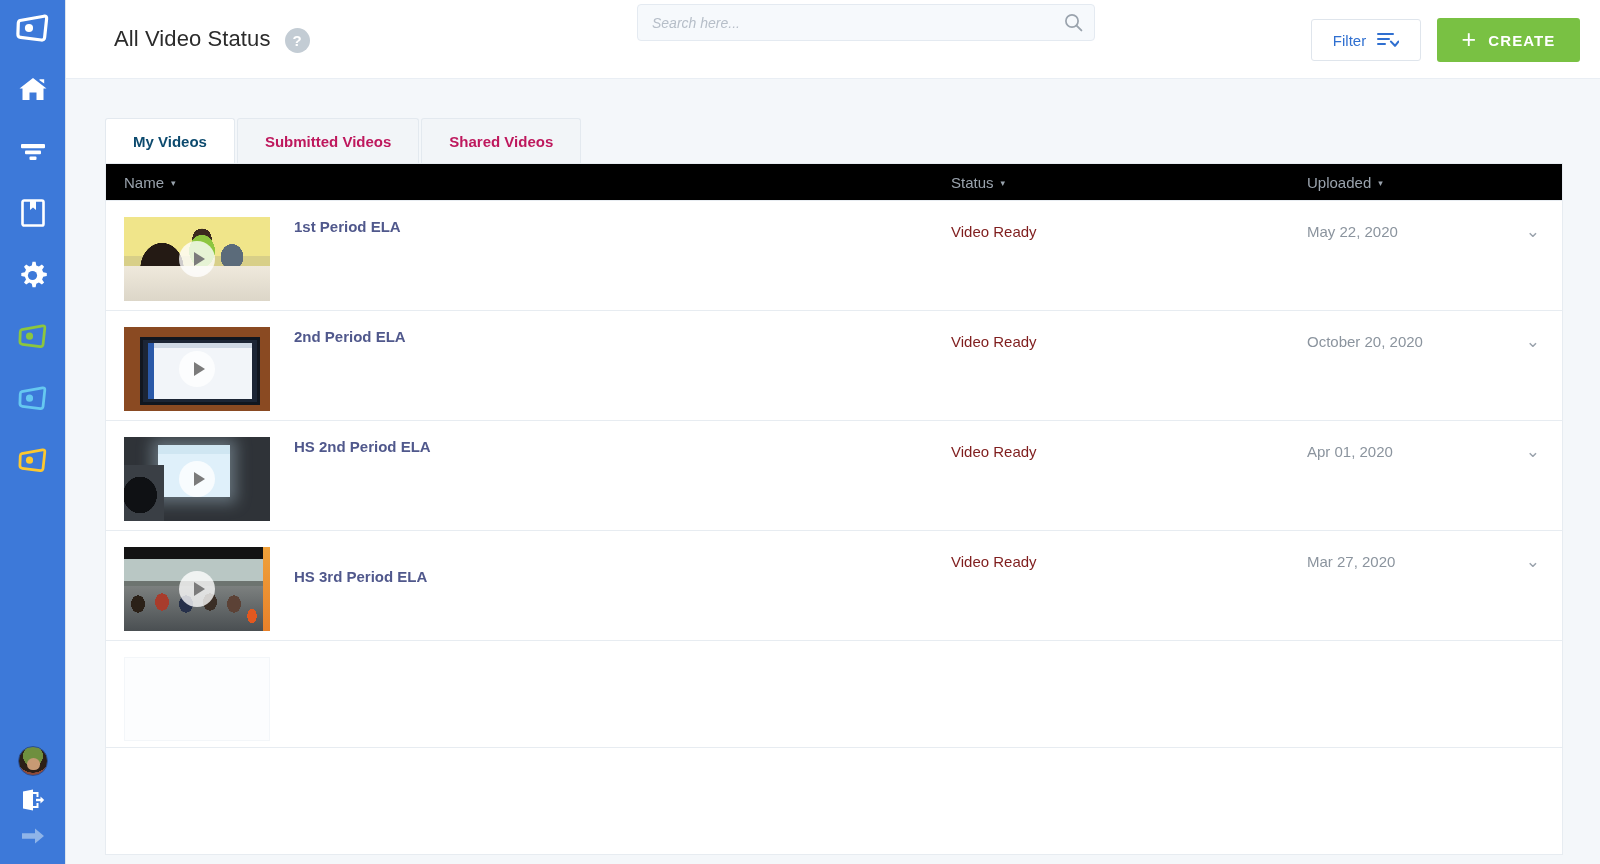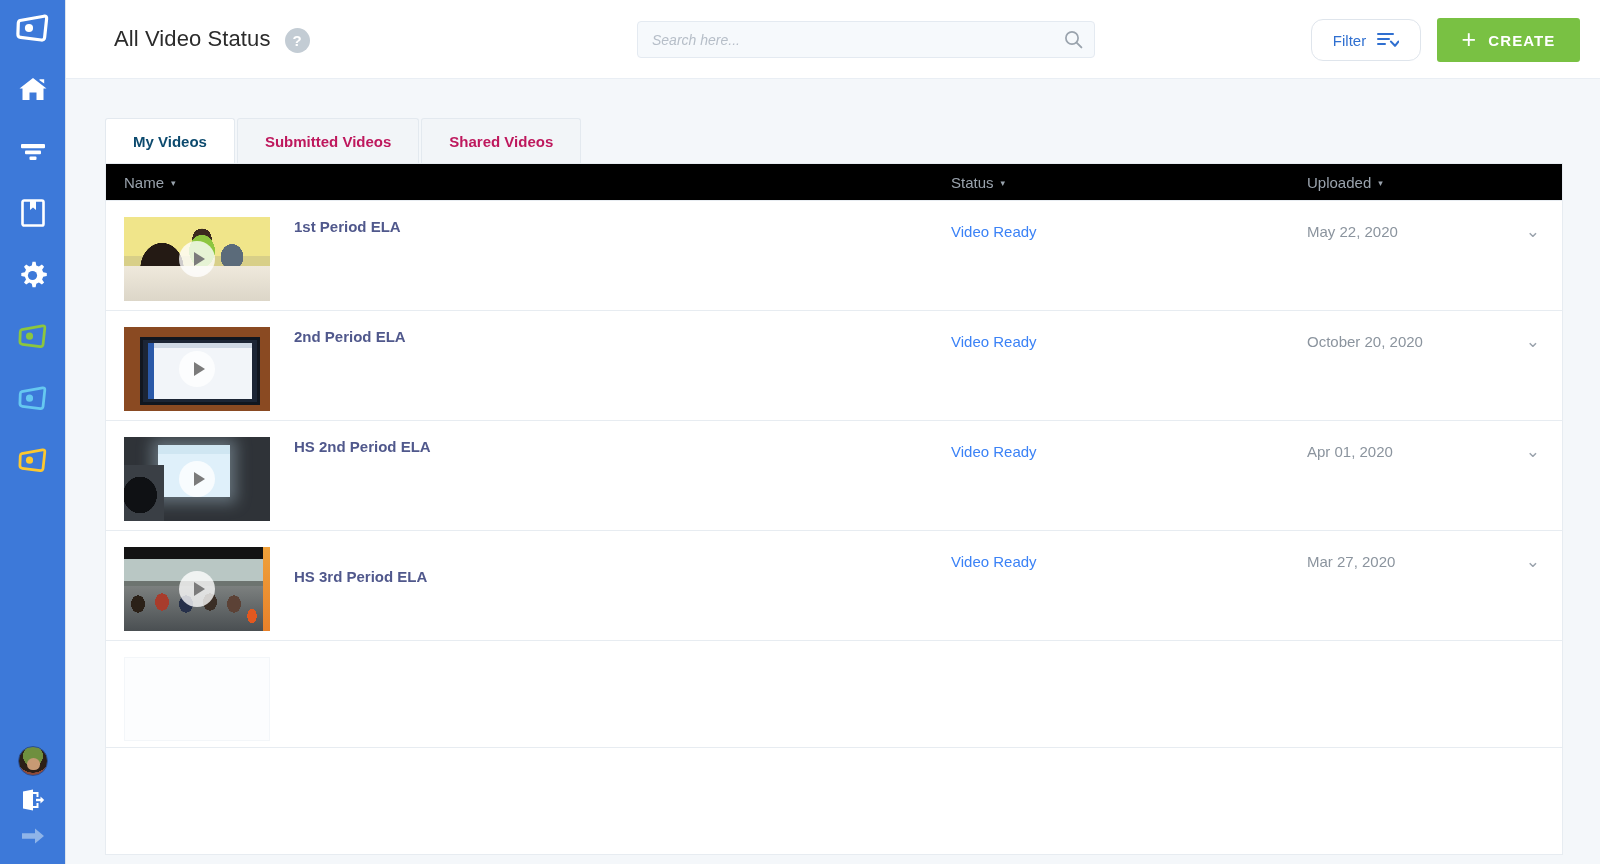--- a/index.html
+++ b/index.html
@@ -61,41 +61,41 @@
   .help-badge {
     width: 25px; height: 25px; border-radius: 50%;
     background: #c3ccd4; color: #ffffff;
     font-size: 15px; font-weight: 700;
     display: inline-flex; align-items: center; justify-content: center;
     margin-left: 14px; cursor: pointer; position: relative; top: 1px;
   }
   .title-wrap { display: flex; align-items: center; justify-content: center; }
 
   .search-wrap {
-    position: absolute; left: 571px; top: 21px;
+    position: absolute; left: 571px; top: 4px;
     width: 458px; height: 37px;
     background: #f6f9fc; border: 1px solid #e4eaf1; border-radius: 4px;
     display: flex; align-items: center;
   }
   .search-input {
     flex: 1 1 auto; border: 0; outline: 0; background: transparent;
     font-family: "Liberation Sans", sans-serif;
     font-size: 14px; font-style: italic; color: #8d98a5;
     padding: 0 14px; height: 35px;
   }
   .search-input::placeholder { color: #b6bec8; font-style: italic; }
   .search-btn {
     width: 42px; height: 35px; display: flex; align-items: center; justify-content: center;
     background: transparent; border: 0; cursor: pointer;
   }
 
   .actions { position: absolute; right: 20px; top: 18px; display: flex; align-items: center; gap: 16px; }
   .filter-btn {
     width: 110px; height: 42px; background: #ffffff;
-    border: 1px solid #dfe5ec; border-radius: 12px;
+    border: 1px solid #dfe5ec; border-radius: 3px;
     display: flex; align-items: center; justify-content: center; gap: 10px;
     cursor: pointer;
   }
   .filter-label { color: #2f6fd0; font-size: 15px; }
   .create-btn {
     height: 44px; min-width: 143px; background: #79c143;
     border: 0; border-radius: 3px; color: #ffffff;
     display: flex; align-items: center; justify-content: center; gap: 11px;
     font-size: 15px; letter-spacing: 1.1px; font-weight: 600; cursor: pointer;
     padding: 0 18px;
@@ -127,21 +127,21 @@
   .col-status { width: 356px; }
   .col-upload { width: auto; flex: 1 1 auto; }
 
   .row {
     display: flex; align-items: flex-start;
     border-bottom: 1px solid #e7ecf1;
     min-height: 110px; background: #ffffff;
   }
   .row:last-child { border-bottom: none; }
   .cell-name { width: 845px; padding-left: 18px; display: flex; align-items: flex-start; padding-top: 16px; }
-  .cell-status { width: 356px; padding-top: 22px; color: #3b82f6; font-size: 15px; }
+  .cell-status { width: 356px; padding-top: 22px; color: #7f1d1d; font-size: 15px; }
   .cell-upload { flex: 1 1 auto; padding-top: 22px; display: flex; align-items: flex-start; justify-content: space-between; padding-right: 22px; color: #8b949e; font-size: 15px; }
 
   .thumb {
     width: 146px; height: 84px; flex: 0 0 146px;
     position: relative; overflow: hidden; background: #ddd;
     cursor: pointer;
   }
   .thumb.empty { background: #fcfdfe; border: 1px solid #f3f6f9; }
   .play {
     position: absolute; left: 50%; top: 50%;

